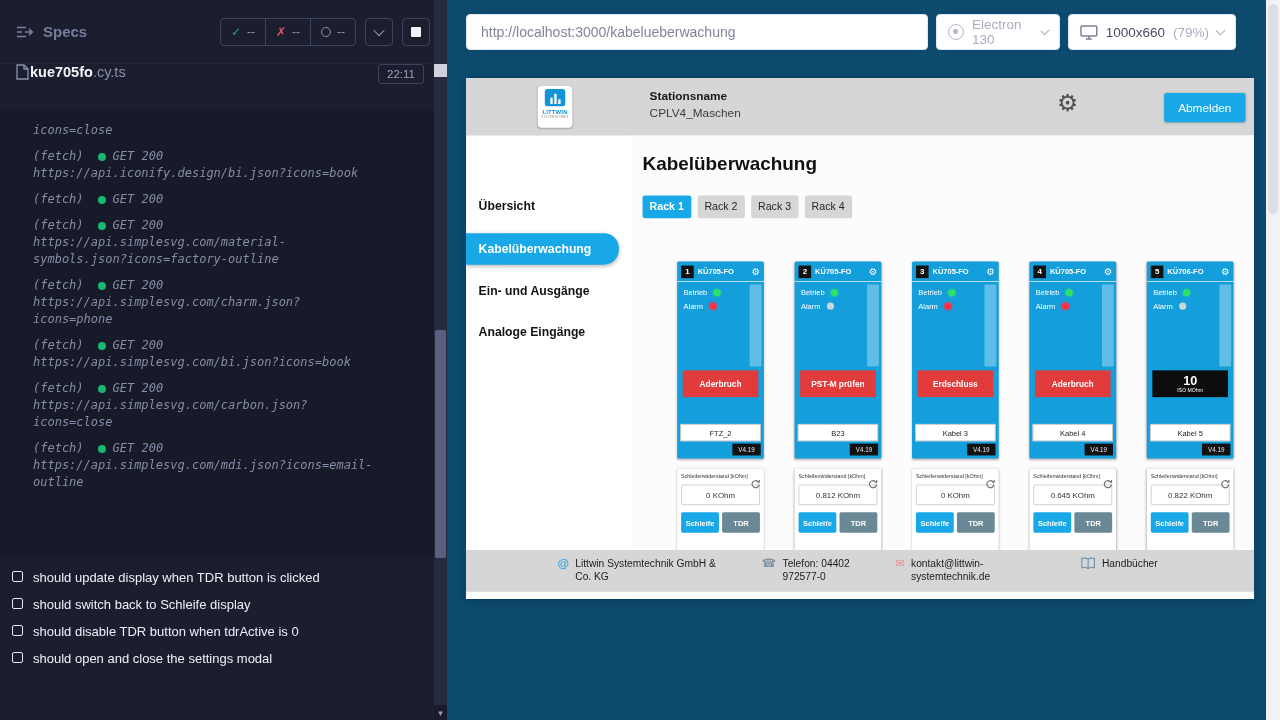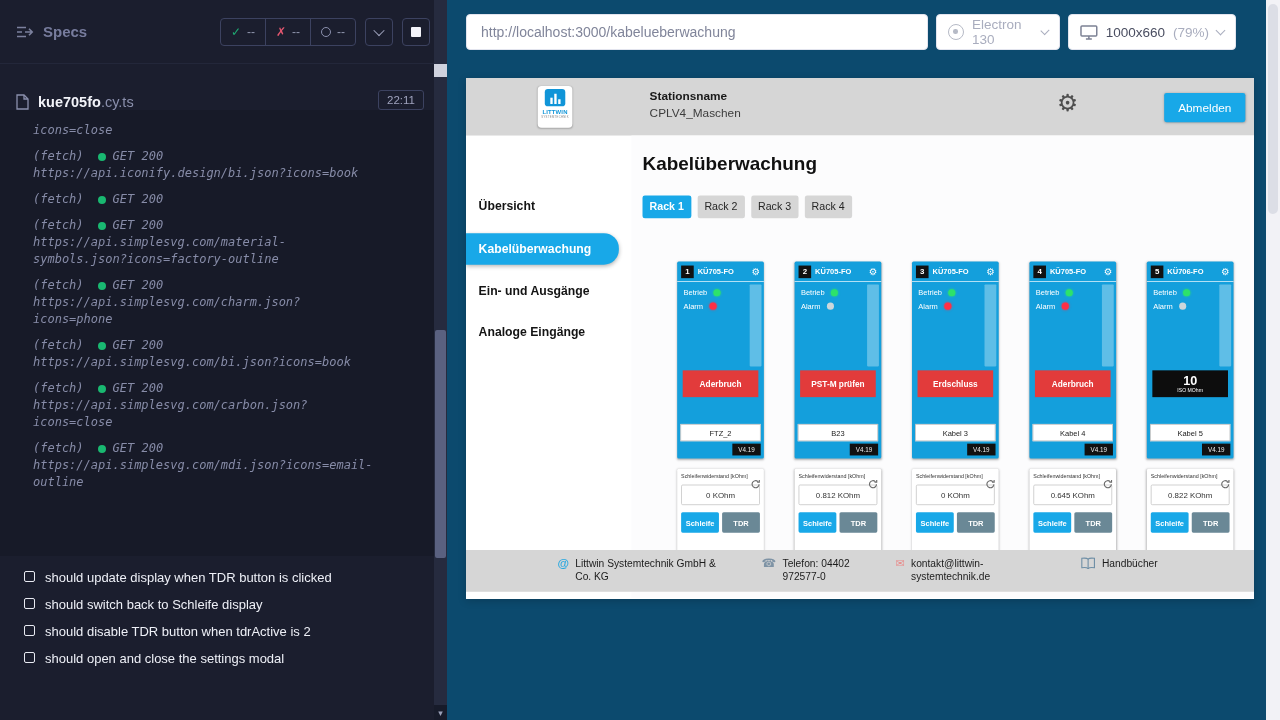--- a/index.html
+++ b/index.html
@@ -15,32 +15,32 @@
   .stat{display:flex;align-items:center;gap:6px;padding:0 10px}
   .stat + .stat{border-left:1px solid #3c4260}
   .glyph{font-style:normal;font-size:12px;line-height:1}
   .glyph.pass{color:#1fa972}
   .glyph.fail{color:#e45770}
   .pend-circle{width:10px;height:10px;border:1.5px solid #8b90ad;border-radius:50%}
   .icon-btn{width:28px;height:28px;margin-left:9px;border:1px solid #3c4260;border-radius:4px;background:transparent;display:flex;align-items:center;justify-content:center;cursor:pointer}
   .chev-down{width:8px;height:8px;border-right:1.8px solid #9fa3bd;border-bottom:1.8px solid #9fa3bd;transform:rotate(45deg) translate(-1px,-1px)}
   .stop-sq{width:10px;height:10px;background:#f3f4fa;border-radius:1px}
 
-  .spec-row{height:46px;flex:none;display:flex;align-items:flex-end;gap:9px;padding:0 10px 0 16px}
+  .spec-row{height:46px;flex:none;display:flex;align-items:flex-start;gap:1px;padding:0 10px 0 16px}
   .spec-name{font-size:14.5px;color:#f3f4fa;font-weight:700}
   .spec-ext{color:#8b90ad;font-weight:400}
   .timer{margin-left:auto;border:1px solid #3c4260;border-radius:3px;padding:3px 8px;font-size:11.5px;color:#9fa3bd}
 
   .log{height:446px;flex:none;background:#171a28;padding:12px 8px 0 33px;font-family:"DejaVu Sans Mono",monospace;font-style:italic;font-size:12px;color:#878ca8;line-height:17px;overflow:hidden}
   .log-entry{margin-bottom:9px}
   .log-status-line{white-space:nowrap}
   .dot{display:inline-block;width:8px;height:8px;border-radius:50%;background:#19b871;margin:0 7px 0 14px;vertical-align:-1px}
   .log-url{max-width:344px;word-wrap:break-word}
 
-  .tests{list-style:none;padding:14px 16px 0 24px;display:flex;flex-direction:column;gap:12px}
+  .tests{list-style:none;padding:14px 16px 0 12px;display:flex;flex-direction:column;gap:12px}
   .test{display:flex;align-items:flex-start;gap:10px;font-size:13px;color:#eef0f7;cursor:pointer}
   .test-box{width:11px;height:11px;border:1.5px solid #e8eaf2;border-radius:2px;flex:none;margin-top:1px}
 
   
   .runner-scroll{width:13px;flex:none;background:#262b3f;position:relative}
   .scroll-up{position:absolute;top:64px;left:0;width:13px;height:13px;background:#cfd2de}
   .scroll-thumb{position:absolute;top:330px;left:1px;width:11px;height:228px;background:#5a6180;border-radius:2px}
   .scroll-down{position:absolute;bottom:0;left:0;width:13px;height:15px;background:#171b2a;color:#9aa0b8;font-size:9px;display:flex;align-items:center;justify-content:center}
 
   
@@ -216,21 +216,21 @@
         <li class="test">
           <span class="test-box"></span>
           <span class="test-label">should update display when TDR button is clicked</span>
         </li>
         <li class="test">
           <span class="test-box"></span>
           <span class="test-label">should switch back to Schleife display</span>
         </li>
         <li class="test">
           <span class="test-box"></span>
-          <span class="test-label">should disable TDR button when tdrActive is 2</span>
+          <span class="test-label">should disable TDR button when tdrActive is 0</span>
         </li>
         <li class="test">
           <span class="test-box"></span>
           <span class="test-label">should open and close the settings modal</span>
         </li>
       </ul>
   </aside>
 
   <div class="runner-scroll">
     <div class="scroll-up"></div>

